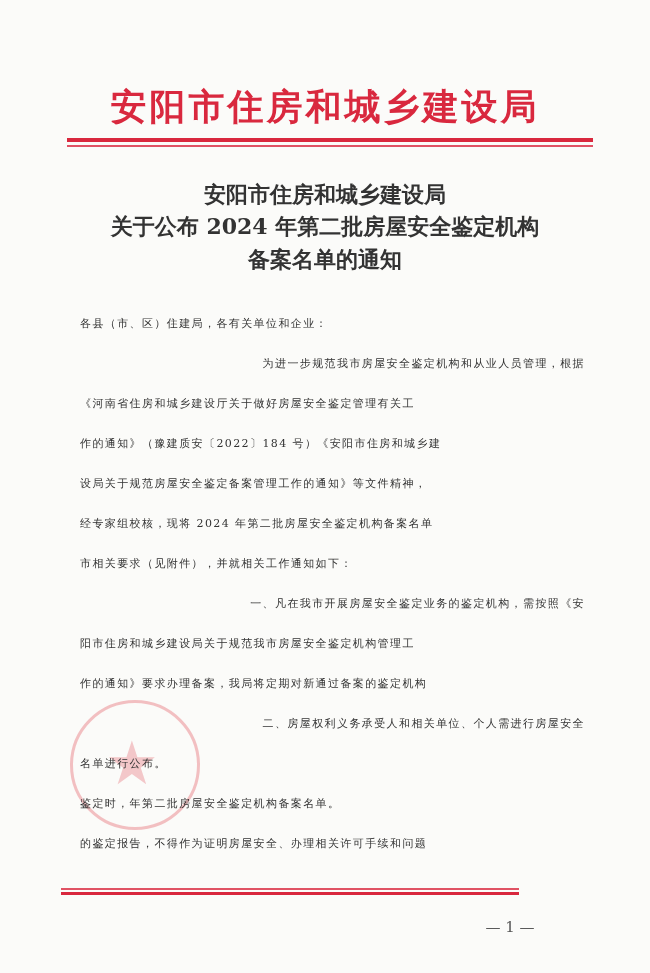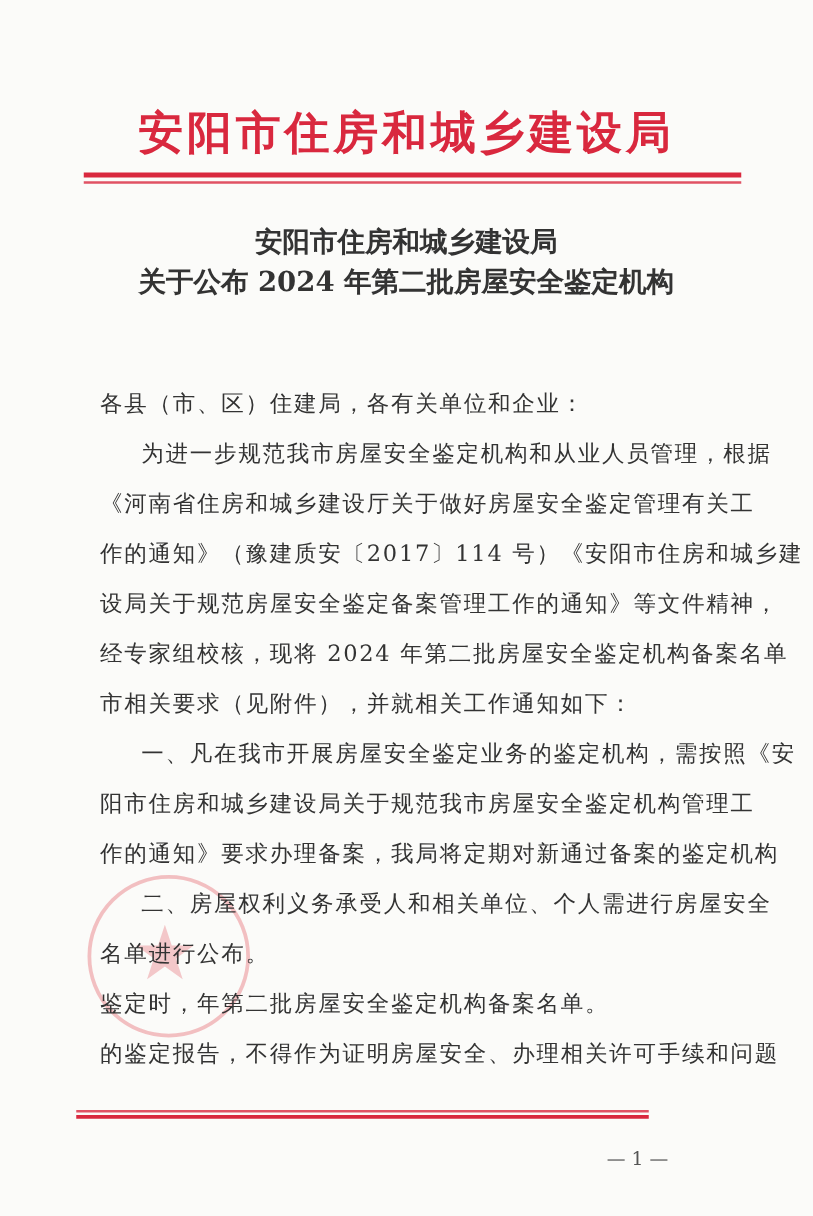--- a/index.html
+++ b/index.html
@@ -34,21 +34,21 @@
       font-family: "DejaVu Serif", "Liberation Serif", serif;
       font-size: 22px; font-weight: bold; color: #333;
       line-height: 32px;
     }
     .title.l1 { top: 178px; }
     .title.l2 { top: 210px; }
     .title.l3 { top: 243px; }
     .body-text {
       position: absolute; left: 80px; width: 505px;
       font-family: "DejaVu Serif", "Liberation Serif", serif;
-      font-size: 18px; color: #333;
+      font-size: 11px; color: #333;
       line-height: 40px;
       letter-spacing: 1.4px;
       white-space: nowrap;
     }
     .line { height: 40px; }
     .indent { padding-left: 33px; text-align: right; }
     .stamp {
       position: absolute; left: 70px; top: 700px; width: 130px; height: 130px;
       border-radius: 50%;
       border: 3px solid rgba(226, 80, 90, 0.35);
@@ -78,30 +78,31 @@
 <body>
 
 <div class="page">
 
   <div class="letterhead">安阳市住房和城乡建设局</div>
   <div class="rule-top-thick"></div>
   <div class="rule-top-thin"></div>
 
   <div class="title l1">安阳市住房和城乡建设局</div>
   <div class="title l2">关于公布 2024 年第二批房屋安全鉴定机构</div>
+  <div class="title l3">备案名单的通知</div>
 
   <div class="stamp">
     <span class="stamp-star">★</span>
   </div>
 
   <div class="body-text" style="top: 304px;">
     <div class="line">各县（市、区）住建局，各有关单位和企业：</div>
     <div class="line indent">为进一步规范我市房屋安全鉴定机构和从业人员管理，根据</div>
     <div class="line">《河南省住房和城乡建设厅关于做好房屋安全鉴定管理有关工</div>
-    <div class="line">作的通知》（豫建质安〔2017〕114 号）《安阳市住房和城乡建</div>
+    <div class="line">作的通知》（豫建质安〔2022〕184 号）《安阳市住房和城乡建</div>
     <div class="line">设局关于规范房屋安全鉴定备案管理工作的通知》等文件精神，</div>
     <div class="line">经专家组校核，现将 2024 年第二批房屋安全鉴定机构备案名单</div>
     <div class="line">市相关要求（见附件），并就相关工作通知如下：</div>
     <div class="line indent">一、凡在我市开展房屋安全鉴定业务的鉴定机构，需按照《安</div>
     <div class="line">阳市住房和城乡建设局关于规范我市房屋安全鉴定机构管理工</div>
     <div class="line">作的通知》要求办理备案，我局将定期对新通过备案的鉴定机构</div>
     <div class="line indent">二、房屋权利义务承受人和相关单位、个人需进行房屋安全</div>
     <div class="line">名单进行公布。</div>
     <div class="line">鉴定时，年第二批房屋安全鉴定机构备案名单。</div>
     <div class="line">的鉴定报告，不得作为证明房屋安全、办理相关许可手续和问题</div>

